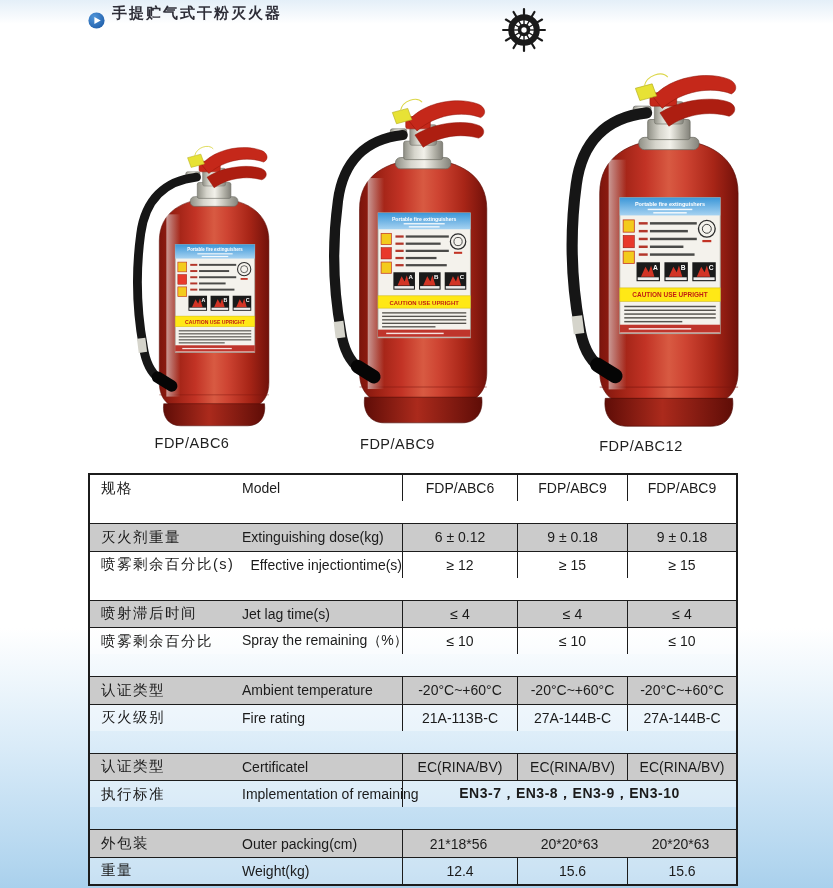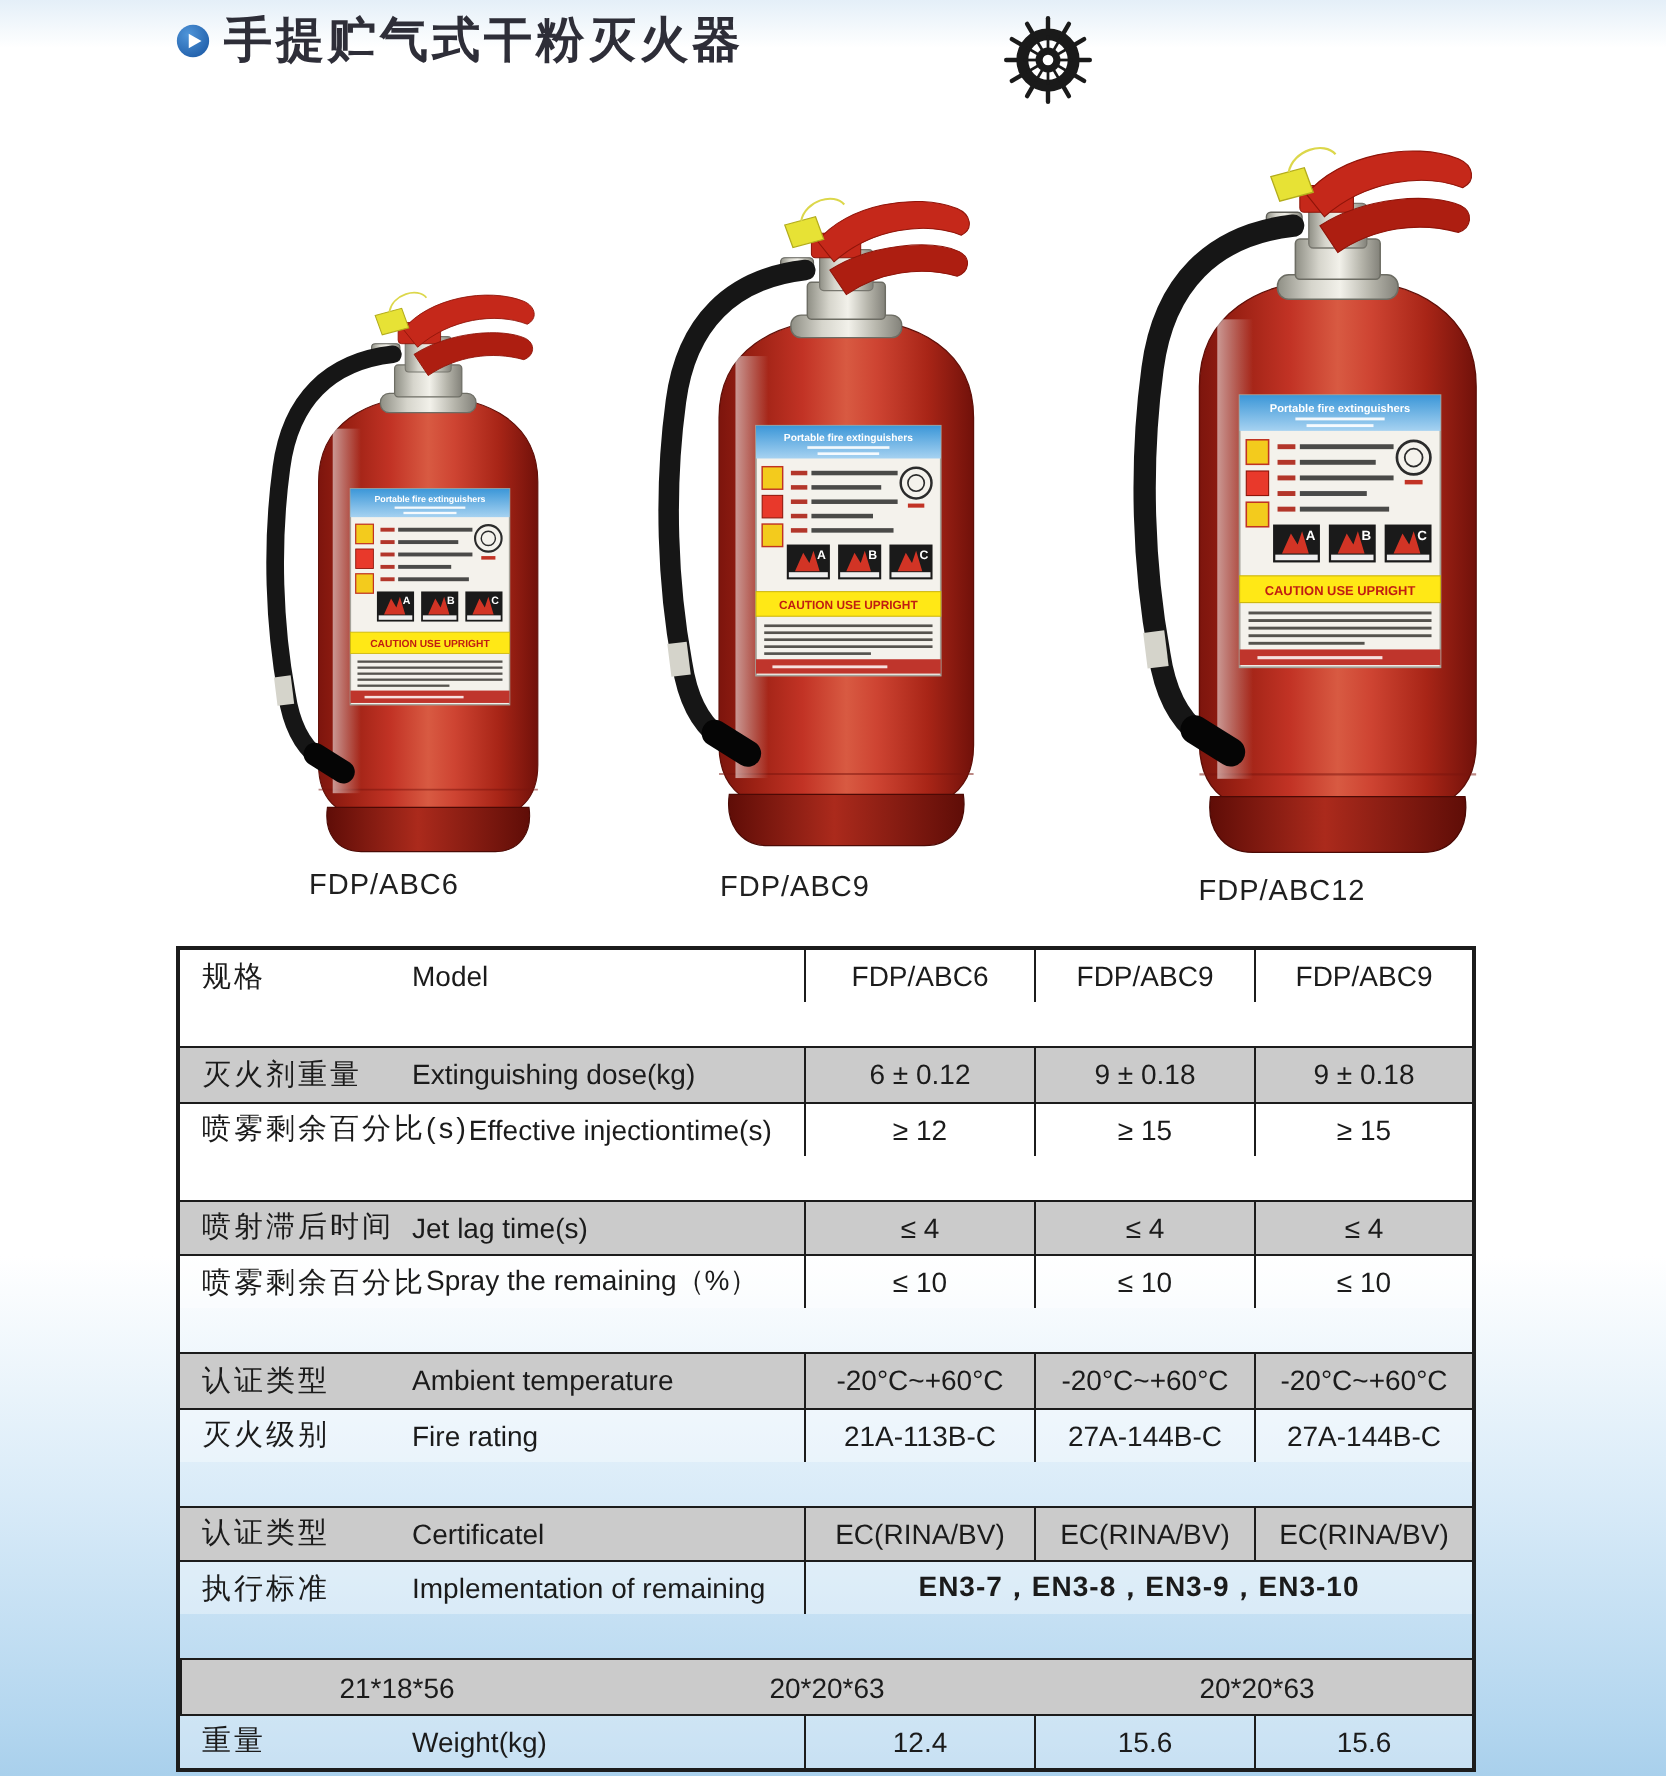--- a/index.html
+++ b/index.html
@@ -1,35 +1,35 @@
 <!DOCTYPE html>
 <html><head>
 <meta charset="utf-8">
 <style>
   html,body{margin:0;padding:0;}
   body{font-family:"Liberation Sans","DejaVu Sans",sans-serif;color:#1b1b1b;}
   .page{position:relative;width:833px;height:888px;overflow:hidden;
     background:linear-gradient(180deg,#e4eff8 0px,#ffffff 24px,#ffffff 628px,#d9ebf8 748px,#b3d6ef 862px,#a9d0ec 888px);}
   
   .hdr-bullet{position:absolute;left:88px;top:12px;width:17px;height:17px;}
-  .hdr-title{position:absolute;left:112px;top:4px;font-size:24px;font-weight:bold;letter-spacing:2px;color:#2e2e38;white-space:nowrap;}
+  .hdr-title{position:absolute;left:112px;top:4px;font-size:15px;font-weight:bold;letter-spacing:2px;color:#2e2e38;white-space:nowrap;}
   .hdr-sub{position:absolute;left:104px;top:32px;font-size:12.5px;color:#363636;white-space:nowrap;}
   .wheel{position:absolute;left:502px;top:8px;width:44px;height:44px;}
   
   .fig{position:absolute;}
   .caption{position:absolute;font-size:14.5px;letter-spacing:.5px;color:#1f1f1f;text-align:center;}
   
   .spec-table{position:absolute;left:88px;top:473px;width:650px;height:413px;box-sizing:border-box;
     border:2.5px solid #1c1c1c;display:flex;flex-direction:column;}
   .tr{flex:1;display:flex;align-items:stretch;min-height:0;}
   .tr + .tr{border-top:1.5px solid #1c1c1c;}
   .tr.gray{background:#cbcbcb;margin-top:22px;}
   .tr.lite{background:rgba(255,255,255,0.35);}
   .td{display:flex;align-items:center;box-sizing:border-box;min-width:0;}
-  .td.label{width:312px;padding-left:11px;}
+  .td.label{width:312px;padding-left:11px;gap:36px;}
   .cn{min-width:105px;font-size:14.5px;letter-spacing:1.5px;white-space:nowrap;}
   .en{font-size:14px;white-space:nowrap;}
   .td.val{border-left:1.5px solid #1c1c1c;justify-content:center;font-size:14px;}
   .v1{width:115px}.v2{width:110px}.v3{flex:1}
   .td.merged{flex:1;border-left:1.5px solid #1c1c1c;justify-content:center;font-size:14px;letter-spacing:.5px;font-weight:bold;}
   .td.group{flex:1;border-left:1.5px solid #1c1c1c;font-size:14px;}
   .td.group span{flex:1;text-align:center;align-self:center;}
   .defs{position:absolute;width:0;height:0;overflow:hidden;}
 </style>
 </head>
@@ -287,20 +287,24 @@
 
     <div class="tr lite">
       <div class="td label">
         <span class="cn">执行标准</span>
         <span class="en">Implementation of remaining</span>
       </div>
       <div class="td merged">EN3-7，EN3-8，EN3-9，EN3-10</div>
     </div>
 
     <div class="tr gray">
+      <div class="td label">
+        <span class="cn">外包装</span>
+        <span class="en">Outer packing(cm)</span>
+      </div>
       <div class="td group">
         <span>21*18*56</span>
         <span>20*20*63</span>
         <span>20*20*63</span>
       </div>
     </div>
 
     <div class="tr lite">
       <div class="td label">
         <span class="cn">重量</span>

